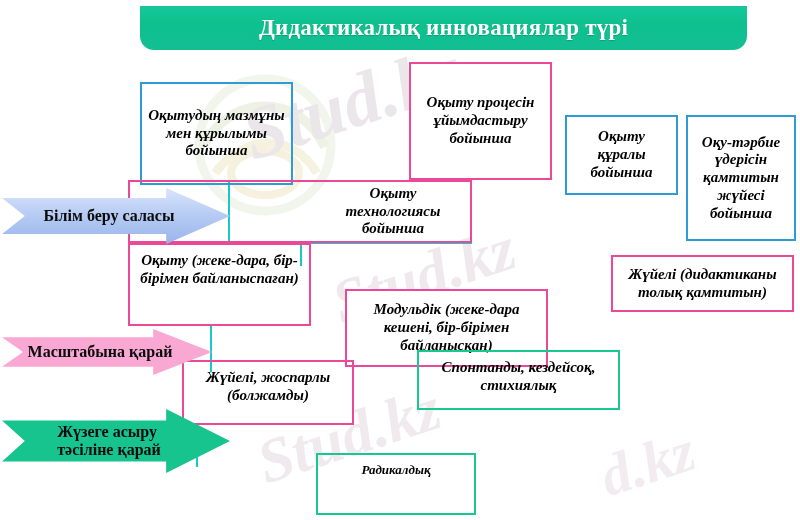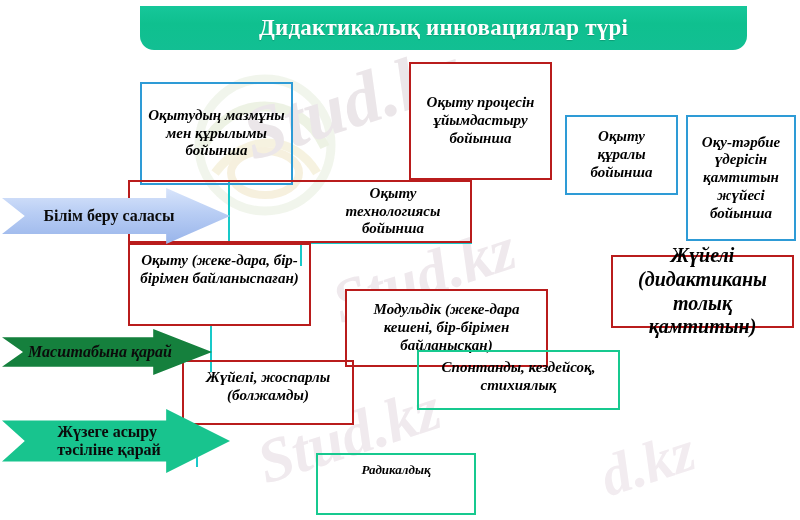--- a/index.html
+++ b/index.html
@@ -61,21 +61,21 @@
     font-family:"Liberation Serif", serif;
     font-style:italic;
     font-weight:700;
     color:#000;
     line-height:1.18;
     padding:3px 6px;
     z-index:3;
   }
   .box.top-align{align-items:flex-start;padding-top:7px;}
   .bd-blue{border:2px solid #2e9bd6;}
-  .bd-teal{border:2px solid #b91c1c;}
+  .bd-teal{border:2px solid #ec4899;}
   .bd-green{border:2px solid #17c98f;}
 
   
   .conn{position:absolute;background:#18c9c9;z-index:2;}
 
   
   .arrow{
     position:absolute;
     display:flex;align-items:center;justify-content:center;
     text-align:left;
@@ -83,21 +83,21 @@
     font-weight:700;
     color:#0b0b0b;
     line-height:1.15;
     clip-path:polygon(0% 18%, 72% 18%, 72% 0%, 100% 50%, 72% 100%, 72% 82%, 0% 82%, 10% 50%);
     z-index:5;
   }
   .arrow .lbl{padding-left:12px;padding-right:26px;display:block;}
   .arrow-blue{
     background:linear-gradient(180deg,#d9e5fb 0%,#b8cdf4 45%,#98b4ea 100%);
   }
-  .arrow-cyan{background:#15803d;font-style:italic;}
+  .arrow-cyan{background:#f9a8d4;}
   .arrow-green{background:#18c48e;}
 </style>
 </head>
 <body>
 
 <div id="stage">
 
   <svg class="wm-logo" viewBox="0 0 180 180">
     <circle cx="90" cy="90" r="66" fill="none" stroke="#e6eedd" stroke-width="9"></circle>
     <path d="M28 92 C 55 38, 125 38, 150 92" fill="none" stroke="#dfe9cf" stroke-width="10"></path>
@@ -139,21 +139,21 @@
   </div>
 
   <div class="box bd-teal top-align" style="left:128px;top:243px;width:183px;height:83px;font-size:15px;">
     <span>Оқыту  (жеке-дара, бір-бірімен байланыспаған)</span>
   </div>
 
   <div class="box bd-teal" style="left:345px;top:256px;width:203px;height:78px;font-size:15px;background:#fff;margin-top:33px;">
     <span>Модульдік (жеке-дара кешені, бір-бірімен байланысқан)</span>
   </div>
 
-  <div class="box bd-teal" style="left:611px;top:255px;width:183px;height:73px;font-size:20px;">
+  <div class="box bd-teal" style="left:611px;top:255px;width:183px;height:57px;font-size:15px;">
     <span>Жүйелі (дидактиканы толық қамтитын)</span>
   </div>
 
   <div class="box bd-teal top-align" style="left:182px;top:360px;width:172px;height:65px;font-size:15px;">
     <span>Жүйелі, жоспарлы (болжамды)</span>
   </div>
 
   <div class="box bd-green top-align" style="left:417px;top:350px;width:203px;height:60px;font-size:15px;">
     <span>Спонтанды, кездейсоқ, стихиялық</span>
   </div>

